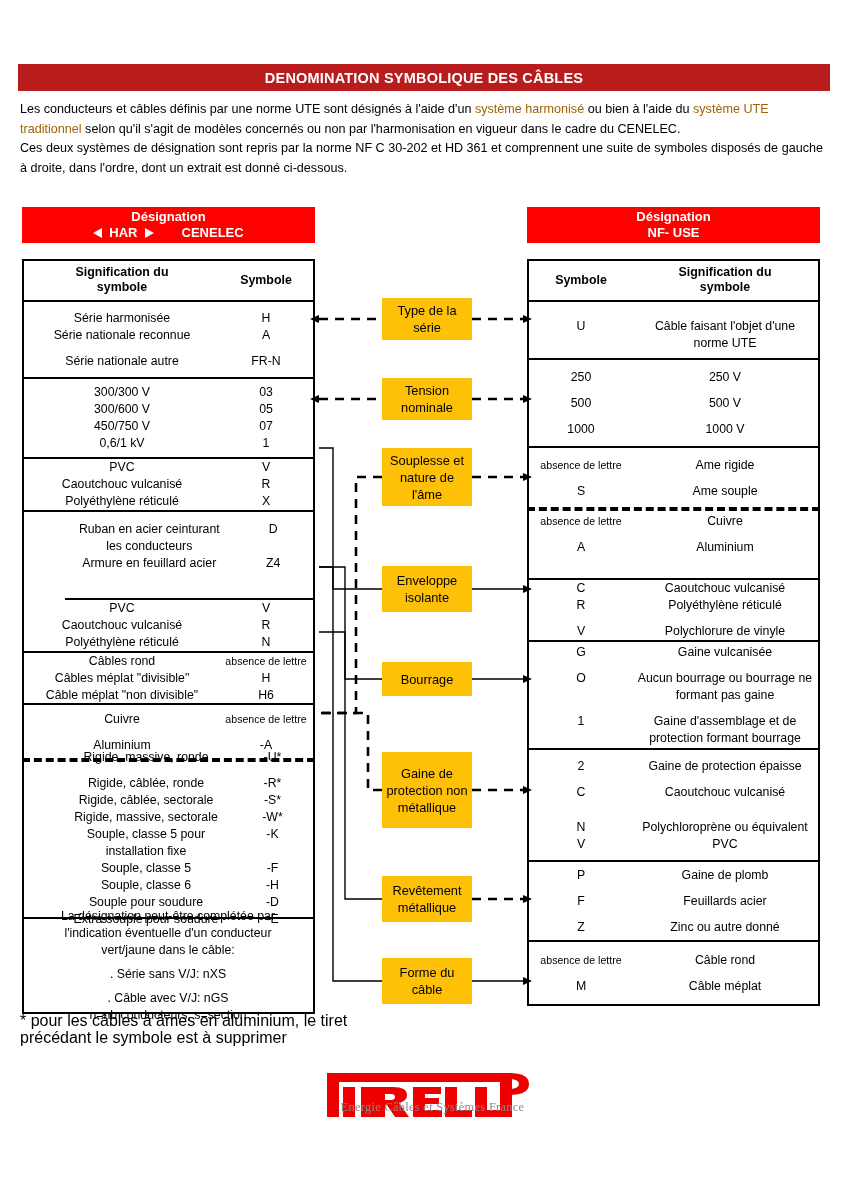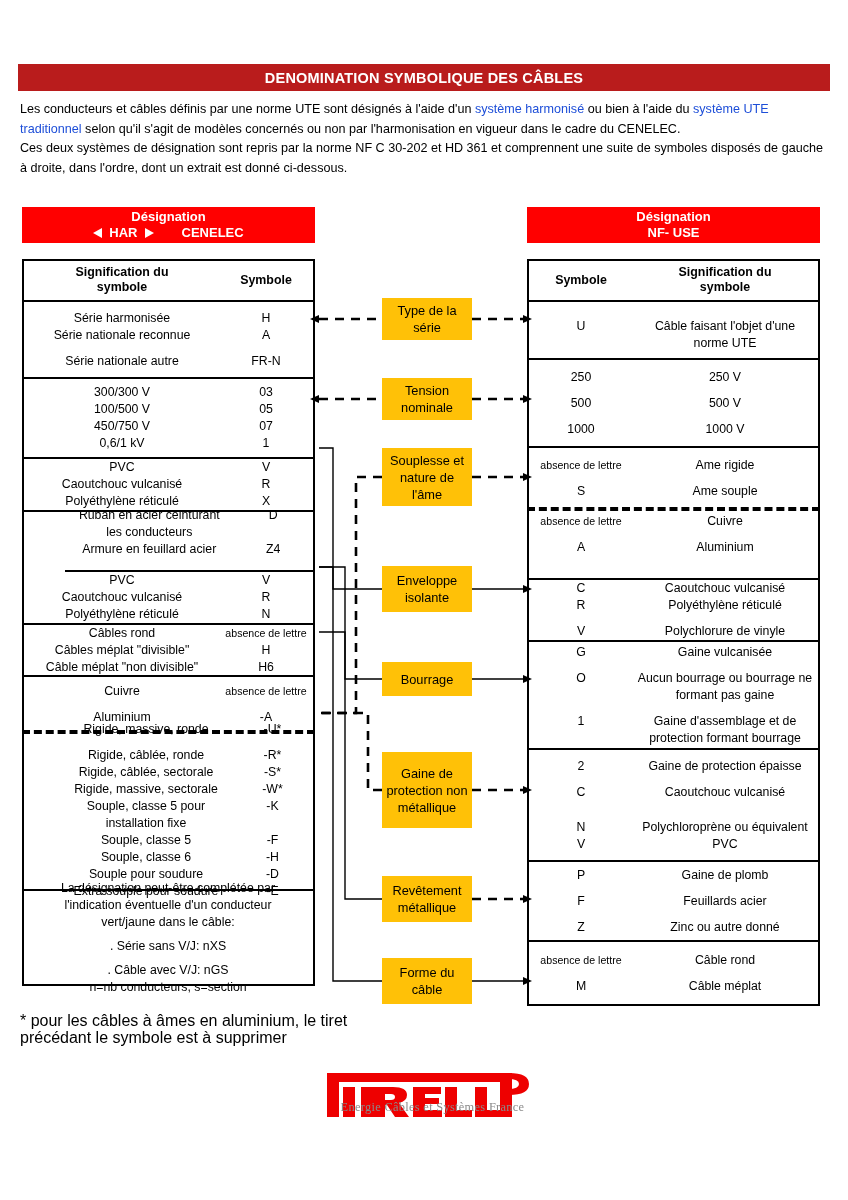--- a/index.html
+++ b/index.html
@@ -28,21 +28,21 @@
 
   
   .intro {
     position: absolute;
     left: 20px; top: 100px;
     width: 812px;
     font-size: 12.6px;
     line-height: 19.5px;
     color: #000;
   }
-  .intro .red { color: #1d4ed8; }
+  .intro .red { color: #a16207; }
 
   
   .col-head {
     position: absolute;
     background: #FF0000;
     color: #fff;
     font-weight: bold;
     font-size: 13px;
     text-align: center;
     display: flex; flex-direction: column;
@@ -180,21 +180,21 @@
           <div class="c desc">Série nationale autre</div>
           <div class="c sym">FR-N</div>
         </div>
       </div>
       <div class="grp" style="height: 80px; display: flex; flex-direction: column; justify-content: center;">
         <div class="row">
           <div class="c desc">300/300 V</div>
           <div class="c sym">03</div>
         </div>
         <div class="row">
-          <div class="c desc">100/500 V</div>
+          <div class="c desc">300/600 V</div>
           <div class="c sym">05</div>
         </div>
         <div class="row">
           <div class="c desc">450/750 V</div>
           <div class="c sym">07</div>
         </div>
         <div class="row">
           <div class="c desc">0,6/1 kV</div>
           <div class="c sym">1</div>
         </div>
@@ -206,21 +206,21 @@
         </div>
         <div class="row">
           <div class="c desc">Caoutchouc vulcanisé</div>
           <div class="c sym">R</div>
         </div>
         <div class="row">
           <div class="c desc">Polyéthylène réticulé</div>
           <div class="c sym">X</div>
         </div>
       </div>
-      <div class="grp" style="height: 60px; display: flex; flex-direction: column; justify-content: center; margin-left: 41px;">
+      <div class="grp" style="height: 88px; display: flex; flex-direction: column; justify-content: center; margin-left: 41px;">
         <div class="row">
           <div class="c desc">Ruban en acier ceinturant</div>
           <div class="c sym">D</div>
         </div>
         <div class="row">
           <div class="c desc">les conducteurs</div>
           <div class="c sym"></div>
         </div>
         <div class="row">
           <div class="c desc">Armure en feuillard acier</div>

